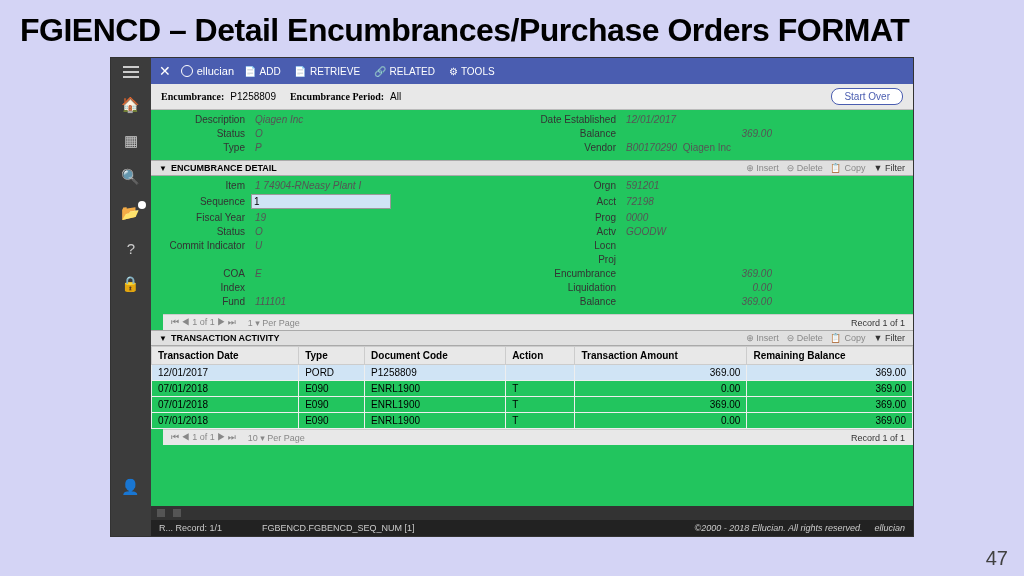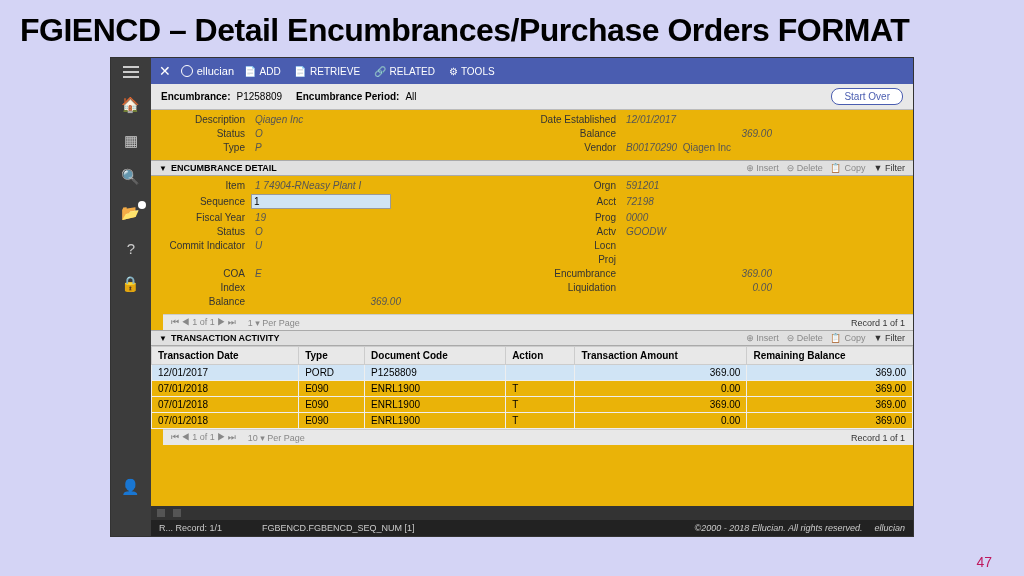--- a/index.html
+++ b/index.html
@@ -13,23 +13,23 @@
 .hamburger span { width: 16px; height: 2px; background: #ccc; }
 .main { flex: 1; display: flex; flex-direction: column; overflow: hidden; }
 .titlebar { background: #4a5db0; color: #fff; height: 26px; display: flex; align-items: center; padding: 0 8px; font-size: 11px; }
 .titlebar .close { font-size: 14px; margin-right: 10px; cursor: pointer; }
 .titlebar .brand { display: flex; align-items: center; gap: 4px; margin-right: 10px; }
 .titlebar .brand-circle { width: 12px; height: 12px; border: 1.5px solid #fff; border-radius: 50%; }
 .titlebar .title-text { flex: 1; }
 .titlebar .actions { display: flex; gap: 14px; font-size: 10px; }
 .titlebar .actions span { cursor: pointer; display: flex; align-items: center; gap: 3px; }
 .keyblock { background: #e8e8e8; border-bottom: 1px solid #bbb; padding: 4px 10px; display: flex; align-items: center; font-size: 10px; gap: 6px; }
-.keyblock .label { font-weight: bold; }
+.keyblock .label { font-weight: bold; font-family: Liberation Serif, serif; }
 .keyblock .startover { margin-left: auto; border: 1px solid #4a5db0; color: #4a5db0; background: #fff; padding: 2px 12px; font-size: 10px; cursor: pointer; border-radius: 8px; }
-.content { flex: 1; overflow-y: auto; background: #eab308; }
+.content { flex: 1; overflow-y: auto; background: #22c55e; }
 .form-section { padding: 4px 10px; }
 .form-row { display: flex; font-size: 10px; margin-bottom: 3px; }
 .form-pair { display: flex; align-items: center; flex: 1; }
 .form-pair label { width: 90px; text-align: right; padding-right: 6px; color: #333; }
 .form-pair .value { color: #555; font-style: italic; padding-left: 4px; }
 .form-pair .value.right { text-align: right; width: 150px; }
 .form-pair input { border: 1px solid #999; background: #d0e4f5; font-size: 10px; padding: 1px 2px; width: 140px; }
 .section-header { background: #e0e0e0; border-top: 1px solid #aaa; border-bottom: 1px solid #aaa; padding: 2px 8px; font-size: 9px; font-weight: bold; display: flex; align-items: center; }
 .section-header::before { content: '▼'; font-size: 8px; margin-right: 4px; }
 .section-header .tools { margin-left: auto; display: flex; gap: 8px; font-size: 9px; font-weight: normal; color: #888; }
@@ -39,21 +39,21 @@
 .pager .right { margin-left: auto; color: #333; }
 .table { width: 100%; border-collapse: collapse; font-size: 10px; }
 .table th { background: #e8e8e8; border: 1px solid #ccc; padding: 3px 6px; text-align: left; font-weight: bold; }
 .table td { border: 1px solid #eee; padding: 2px 6px; }
 .table tr.sel td { background: #d0e4f5; }
 .table td.num { text-align: right; }
 .statusbar { background: #222; color: #ccc; font-size: 9px; padding: 3px 8px; display: flex; align-items: center; }
 .statusbar .right { margin-left: auto; display: flex; gap: 12px; align-items: flex-end; font-style: italic; }
 .bottombar { background: #333; height: 14px; display: flex; align-items: center; padding: 0 6px; gap: 8px; }
 .bottombar span { width: 8px; height: 8px; background: #555; }
-.page-num { position: absolute; bottom: 6px; right: 32px; font-size: 14px; color: #be185d; }
+.page-num { position: absolute; bottom: 6px; right: 16px; font-size: 20px; color: #404040; }
 </style>
 </head>
 <body>
 
 <div class="slide-title">FGIENCD – Detail Encumbrances/Purchase Orders FORMAT</div>
 
 <div class="app-container">
   <div class="sidebar">
     <div class="sidebar-item hamburger">
         <span></span>
@@ -211,20 +211,24 @@
           <div class="form-pair">
               <label>Index</label>
               <span class="value"></span>
             </div>
           <div class="form-pair">
               <label>Liquidation</label>
               <span class="value right">0.00</span>
             </div>
         </div>
         <div class="form-row">
+          <div class="form-pair">
+              <label>Fund</label>
+              <span class="value">111101</span>
+            </div>
           <div class="form-pair">
               <label>Balance</label>
               <span class="value right">369.00</span>
             </div>
         </div>
       </div>
 
       <div class="pager">
         <span>⏮ ◀ 1 of 1 ▶ ⏭</span>
         <span style="margin-left:12px">1 ▾  Per Page</span>

